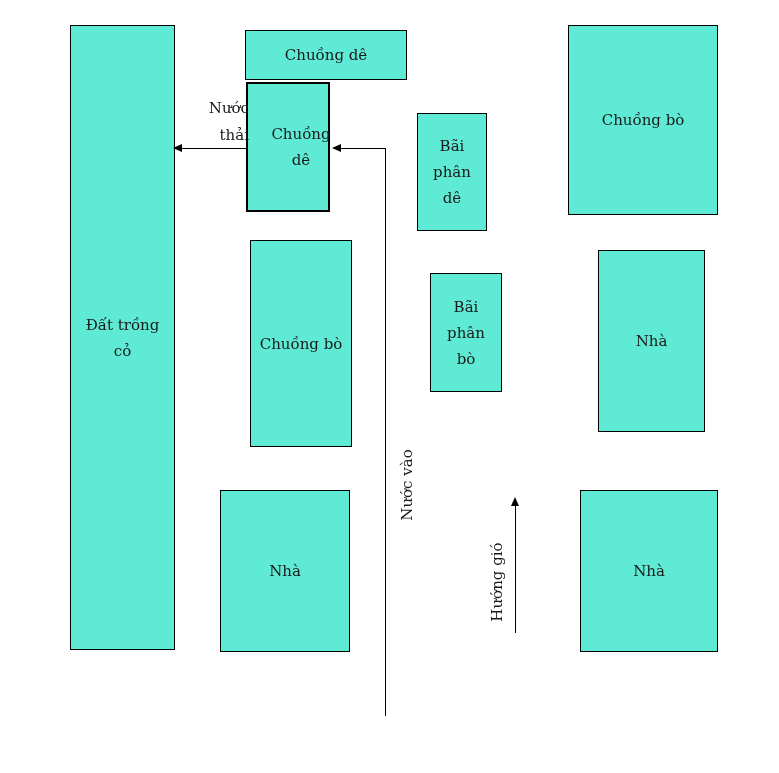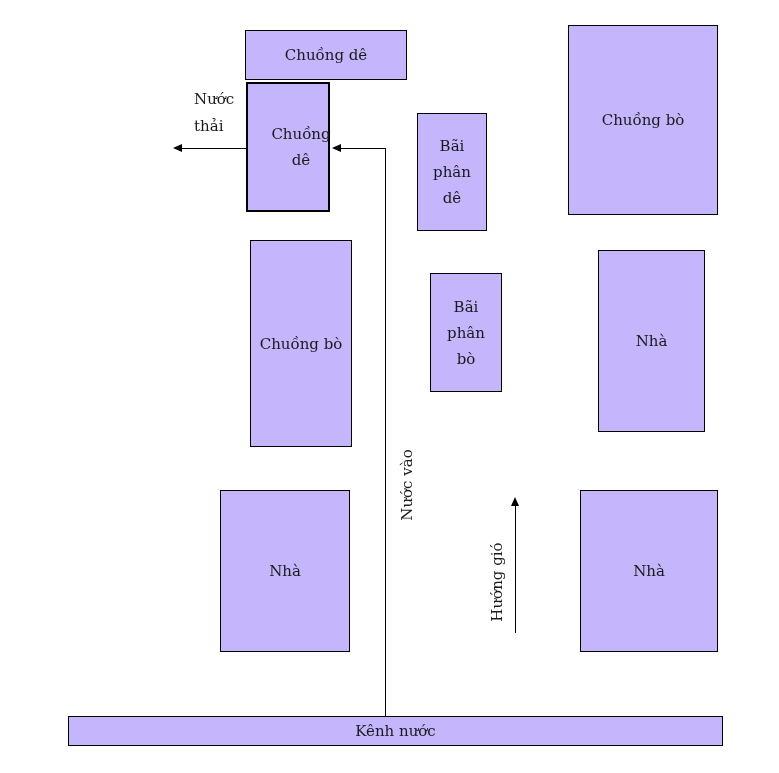--- a/index.html
+++ b/index.html
@@ -17,21 +17,21 @@
     color: #1a1a1a;
     overflow: hidden;
   }
   .box {
     position: absolute;
     border: 1px solid #000;
     box-sizing: border-box;
     display: flex;
     align-items: center;
     justify-content: center;
-    background: #c4b5fd;
+    background: #5eead4;
   }
   .box.thick { border-width: 2px; }
   .label {
     white-space: pre-line;
     text-align: center;
     line-height: 26px;
   }
   .free-label {
     position: absolute;
     white-space: pre-line;
@@ -69,31 +69,35 @@
     border-left: 4px solid transparent;
     border-right: 4px solid transparent;
     border-bottom: 9px solid #000;
   }
 </style>
 </head>
 <body>
 
 <div id="canvas">
 
+  <div class="box" style="left:70px; top:25px; width:105px; height:625px;">
+    <span class="label">Đất trồng
+cỏ</span>
+  </div>
 
   <div class="box" style="left:245px; top:30px; width:162px; height:50px;">
     <span class="label">Chuồng dê</span>
   </div>
 
   <div class="box thick" style="left:246px; top:82px; width:84px; height:130px;padding-left:26px;">
     <span class="label">Chuồng
 dê</span>
   </div>
 
-  <div class="free-label" style="left:194px; top:86px; width:55px; text-align:left;">Nước
+  <div class="free-label" style="left:194px; top:95px; width:55px; text-align:right;">Nước
 thải</div>
 
   <div class="hline" style="left:182px; top:148px; width:64px;"></div>
   <div class="arrow-left" style="left:173px; top:144px;"></div>
 
   <div class="hline" style="left:341px; top:148px; width:45px;"></div>
   <div class="arrow-left" style="left:332px; top:144px;"></div>
 
   <div class="vline" style="left:385px; top:148px; height:568px;"></div>
 
@@ -129,17 +133,14 @@
 
   <div class="box" style="left:580px; top:490px; width:138px; height:162px;">
     <span class="label">Nhà</span>
   </div>
 
   <div class="vline" style="left:515px; top:505px; height:128px;"></div>
   <div class="arrow-up" style="left:511px; top:497px;"></div>
 
   <div class="vtext" style="left:452px; top:572px;">Hướng gió</div>
 
-  <div class="box" style="left:68px; top:716px; width:655px; height:30px;">
-    <span class="label">Kênh nước</span>
-  </div>
 
 </div>
 
 </body></html>

